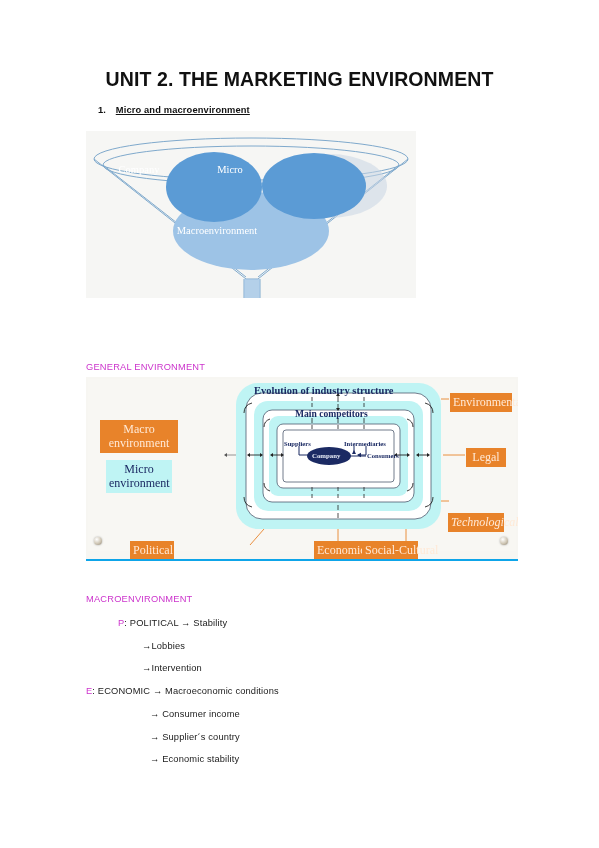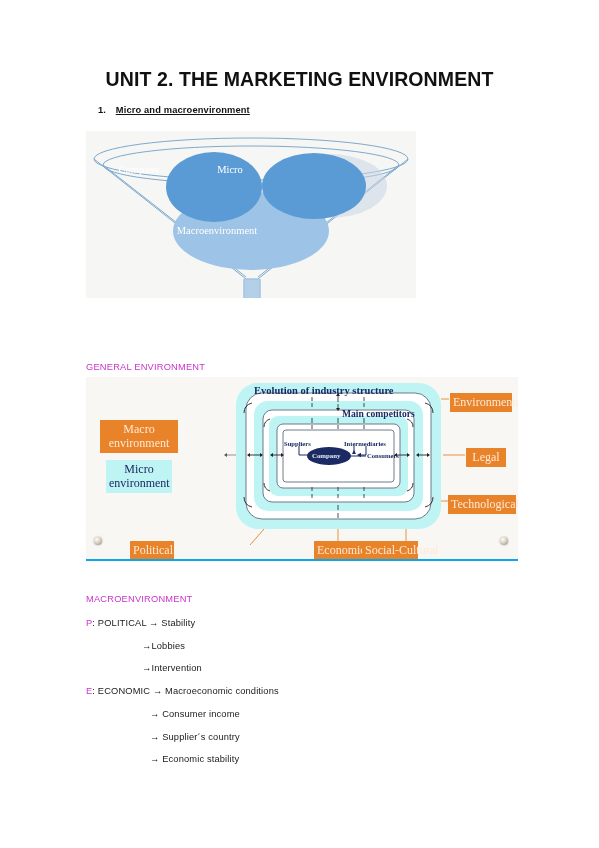--- a/index.html
+++ b/index.html
@@ -128,21 +128,21 @@
   .f2-box.cyan { background: #bff4f4; color: #1b2a63; }
   .f2-box.two-line { white-space: normal; line-height: 1.2; margin-top: 7px; }
 
   .f2-text {
     position: absolute;
     font-family: "Liberation Serif", serif;
     color: #1b2a63;
     white-space: nowrap;
   }
   .t-evolution { font-size: 10.5px; font-weight: bold; }
-  .t-main      { font-size: 9.6px;  font-weight: bold; margin-left: 47px; }
+  .t-main      { font-size: 9.6px;  font-weight: bold; }
   .t-small     { font-size: 6.6px;  font-weight: bold; }
   .t-company   { font-size: 6.8px;  font-weight: bold; color:#e9eef9; }
 
   .screw {
     position:absolute;
     width: 8px; height: 8px;
     border-radius: 50%;
     background: radial-gradient(circle at 35% 30%, #ffffff 0%, #cfc6b4 55%, #8d8575 100%);
     box-shadow: 0 0 2px rgba(0,0,0,.35);
   }
@@ -299,33 +299,33 @@
       <span>Macro</span><br>
       <span>environment</span>
     </div>
     <div class="f2-box cyan two-line" style="left:20px; top:76px; width:66px;">
       <span>Micro</span><br>
       <span>environment</span>
     </div>
 
     <div class="f2-box" style="left:364px; top:16px; width:62px;">Environmental</div>
     <div class="f2-box" style="left:380px; top:71px; width:40px;font-family:Liberation Serif, serif;">Legal</div>
-    <div class="f2-box" style="left:362px; top:118px; width:68px;">Technological</div>
+    <div class="f2-box" style="left:362px; top:136px; width:56px;font-style:italic;">Technological</div>
 
     <div class="f2-box" style="left:44px; top:164px; width:44px;">Political</div>
     <div class="f2-box" style="left:228px; top:164px; width:48px;">Economic</div>
     <div class="f2-box" style="left:276px; top:164px; width:56px;">Social-Cultural</div>
 
     <div class="screw" style="left:8px; top:160px;"></div>
     <div class="screw" style="left:414px; top:160px;"></div>
   </div>
 
   <div class="mag-head" id="head-macro">MACROENVIRONMENT</div>
 
-  <div class="pest-line root" style="top:618px;">
+  <div class="pest-line root" style="top:618px;margin-left:32px;">
     <span class="key">P</span><span>: </span><span>POLITICAL</span><span> </span><span>→</span><span> </span><span>Stability</span>
   </div>
 
   <div class="pest-line indent1" style="top:641px;">
     <span>→</span><span>Lobbies</span>
   </div>
 
   <div class="pest-line indent1" style="top:663px;">
     <span>→</span><span>Intervention</span>
   </div>

